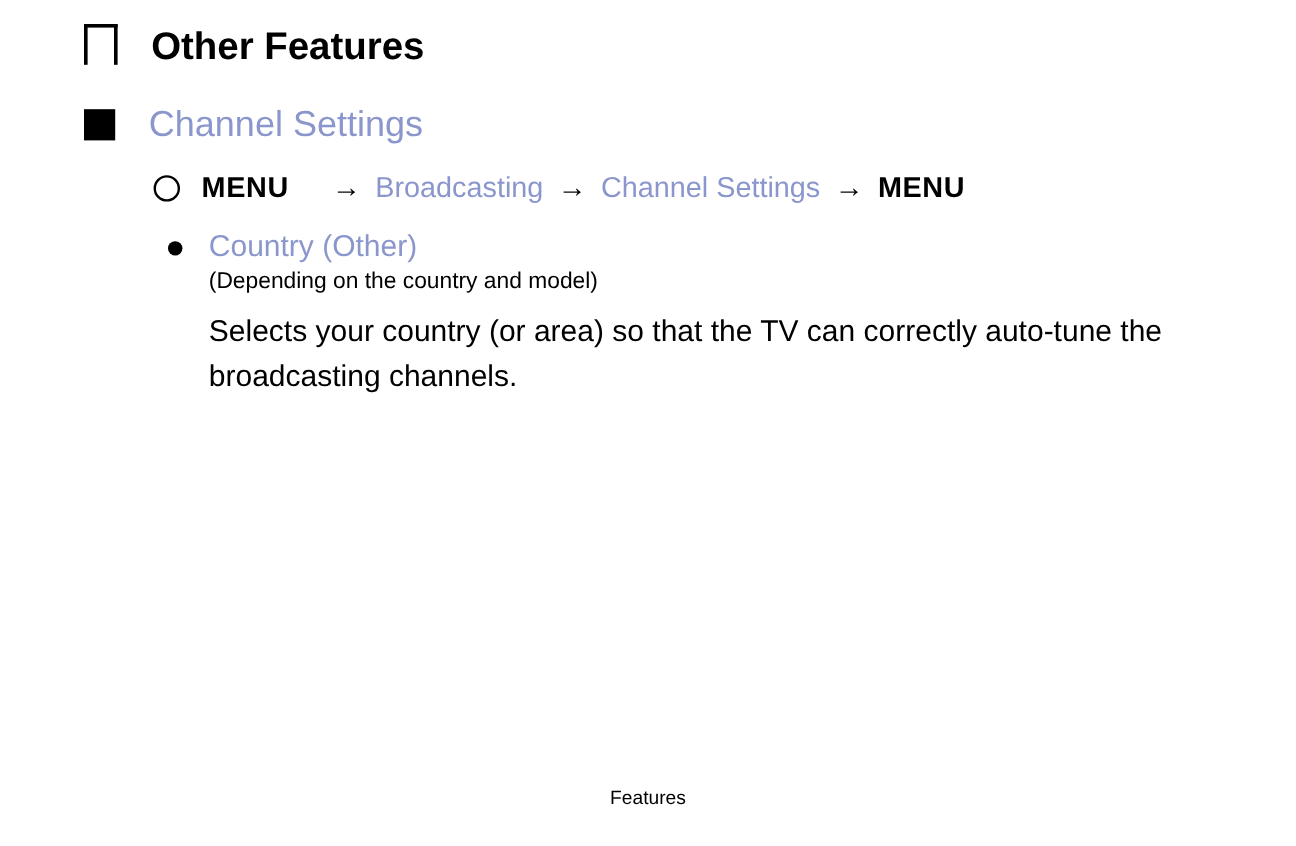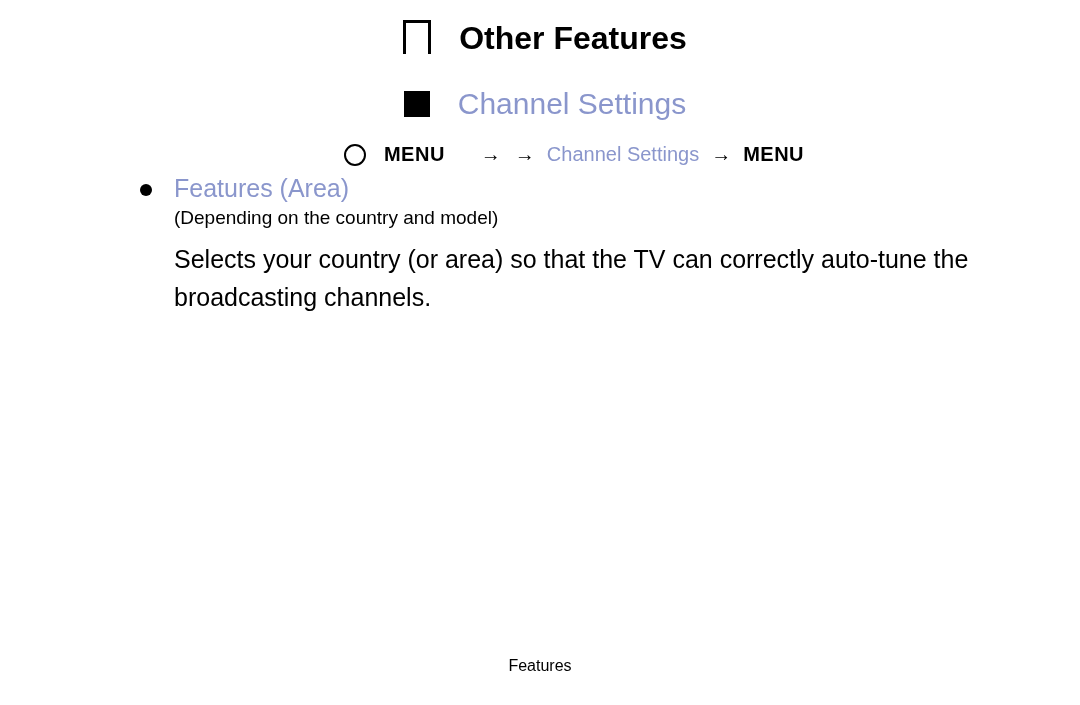--- a/index.html
+++ b/index.html
@@ -1,19 +1,18 @@
 <!DOCTYPE html>
 <html><head>
   <meta charset="utf-8">
   <style>
     * {
       margin: 0;
       padding: 0;
       box-sizing: border-box;
-      justify-content: center;
     }
     body {
       font-family: Arial, Helvetica, sans-serif;
       width: 1080px;
       height: 705px;
       background: #ffffff;
       padding: 20px 60px;
       position: relative;
     }
     .main-heading {
@@ -51,22 +50,22 @@
     .sub-heading-text {
       font-size: 30px;
       font-weight: 500;
       color: #8a96cc;
     }
     .nav-path {
       display: flex;
       align-items: center;
       gap: 10px;
       margin-left: 68px;
-      margin-bottom: 8px;
-      font-size: 20px;
+      margin-bottom: 20px;
+      font-size: 24px;
     }
     .circle-icon {
       width: 22px;
       height: 22px;
       border: 2.5px solid #000;
       border-radius: 50%;
       margin-right: 8px;
     }
     .menu-label {
       font-weight: bold;
@@ -138,28 +137,29 @@
 
 <div class="sub-heading">
   <div class="square-icon"></div>
   <div class="sub-heading-text">Channel Settings</div>
 </div>
 
 <div class="nav-path">
   <div class="circle-icon"></div>
   <span class="menu-label">MENU</span>
   <span class="arrow">→</span>
+  <span class="path-highlight">Broadcasting</span>
   <span class="arrow">→</span>
   <span class="path-highlight">Channel Settings</span>
   <span class="arrow">→</span>
   <span class="enter-label">MENU</span>
 </div>
 
 <div class="bullet-item">
   <div class="bullet-dot"></div>
   <div class="bullet-content">
-    <div class="bullet-title">Features (Area)</div>
+    <div class="bullet-title">Country (Other)</div>
     <div class="bullet-subtext">(Depending on the country and model)</div>
     <div class="bullet-description">Selects your country (or area) so that the TV can correctly auto-tune the broadcasting channels.</div>
   </div>
 </div>
 
 <div class="footer-lang">Features</div>
 
 </body></html>

